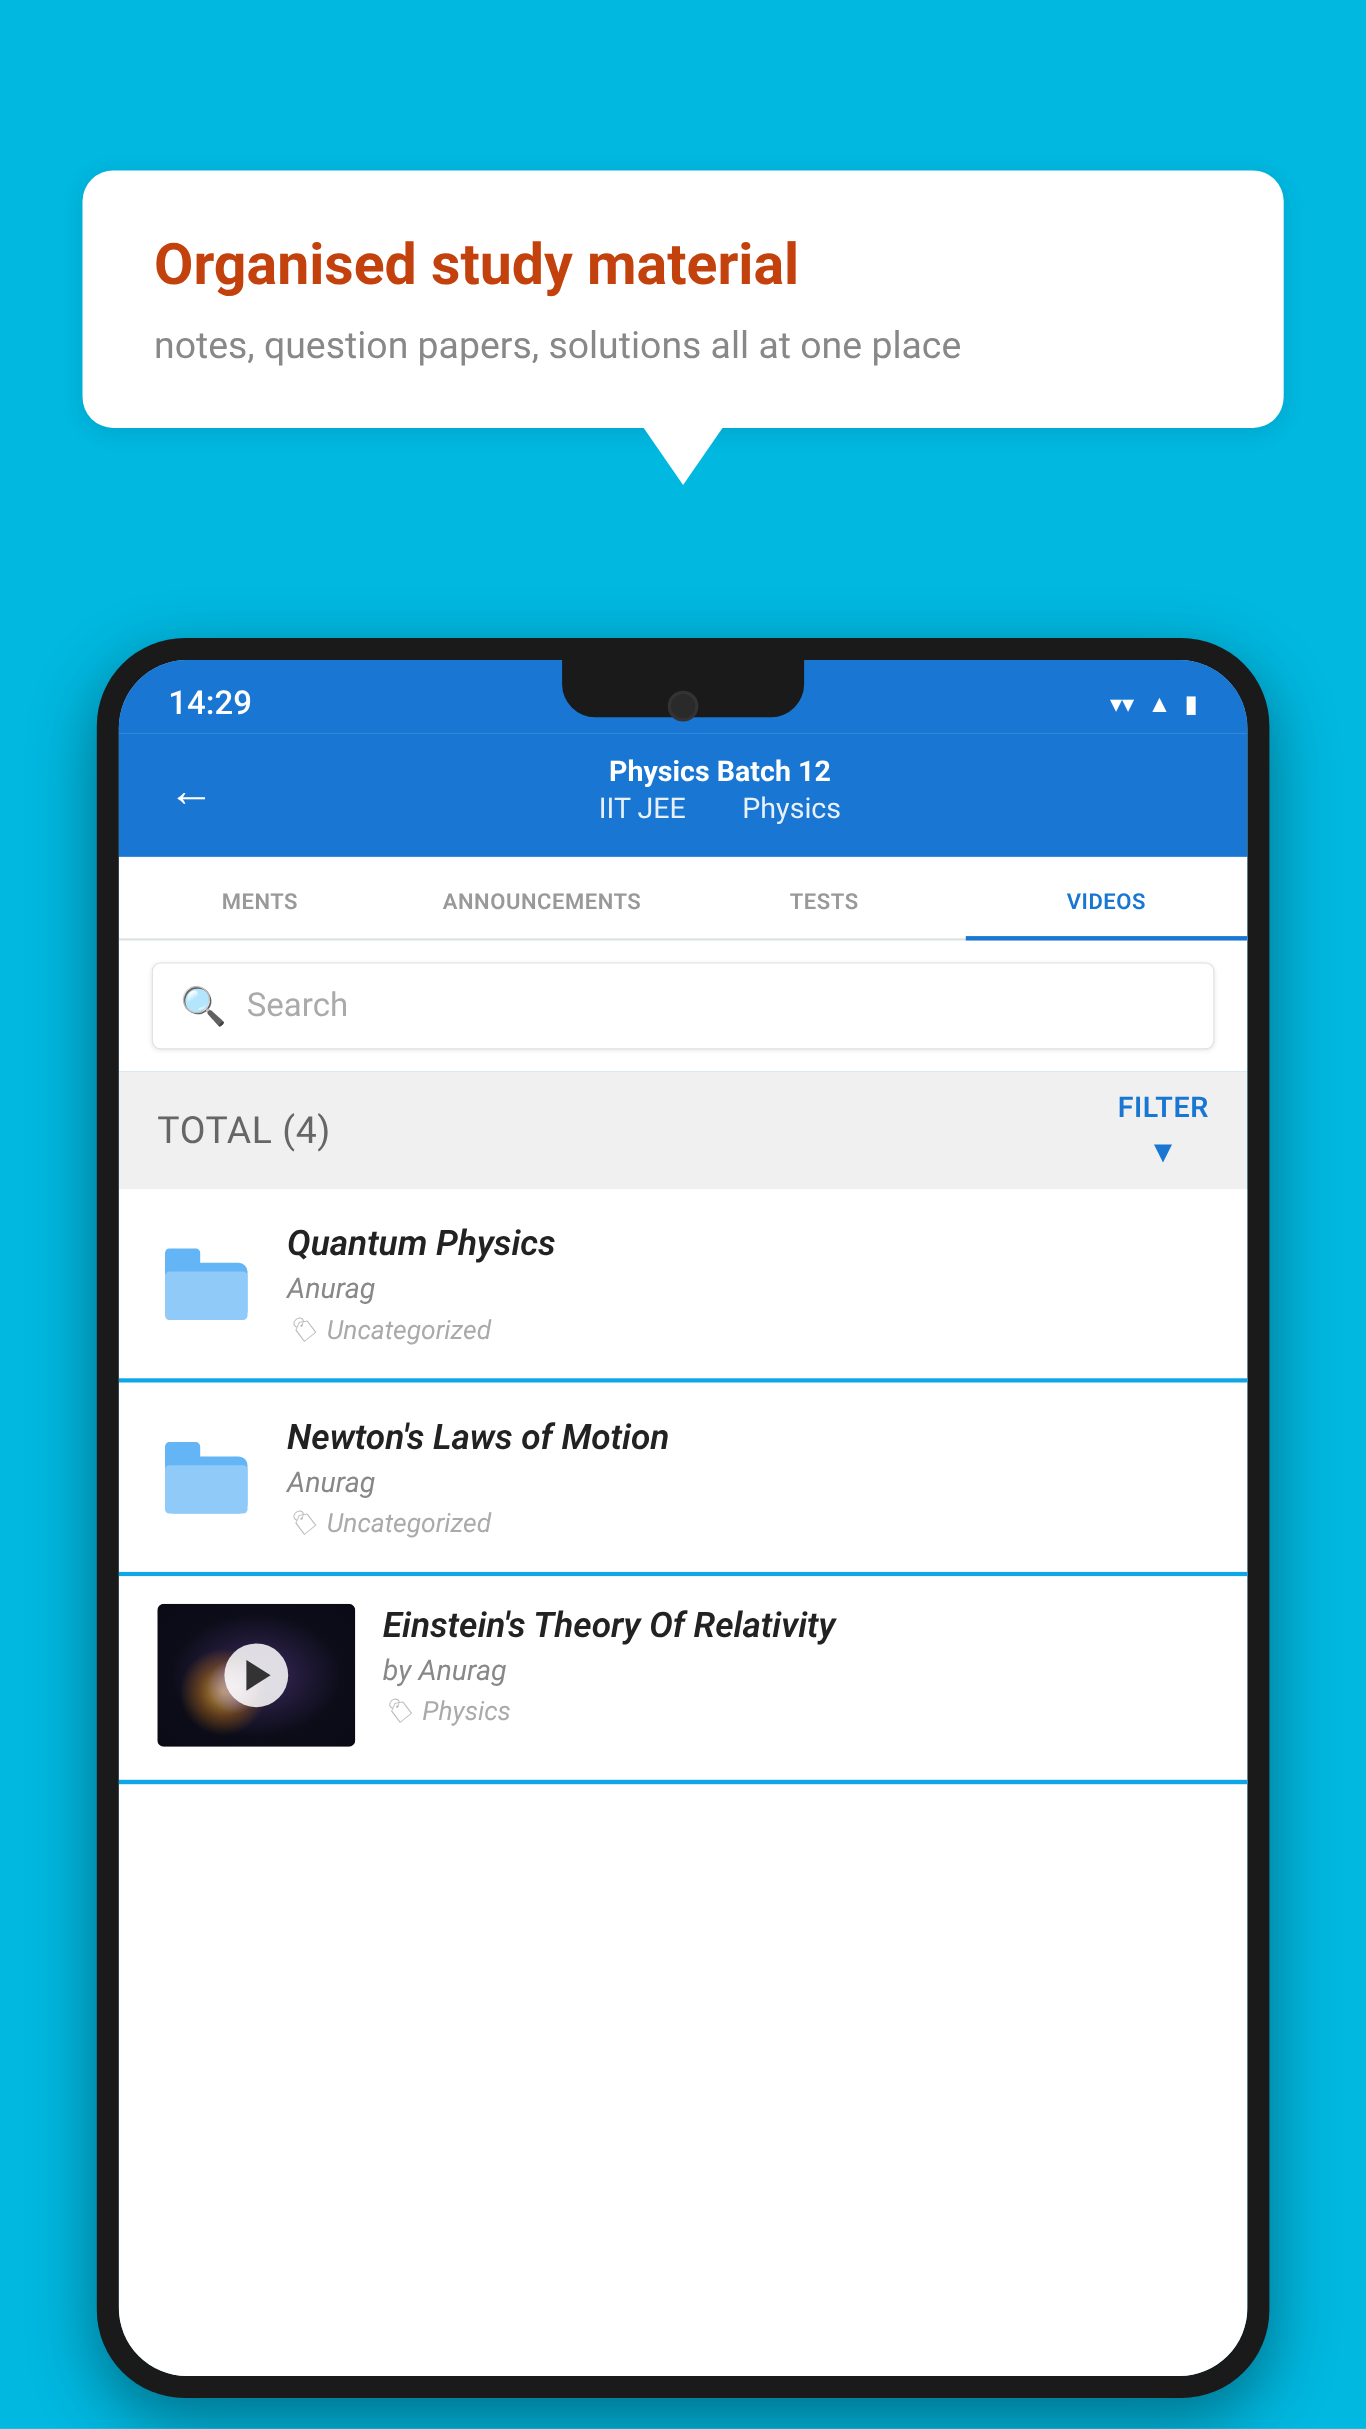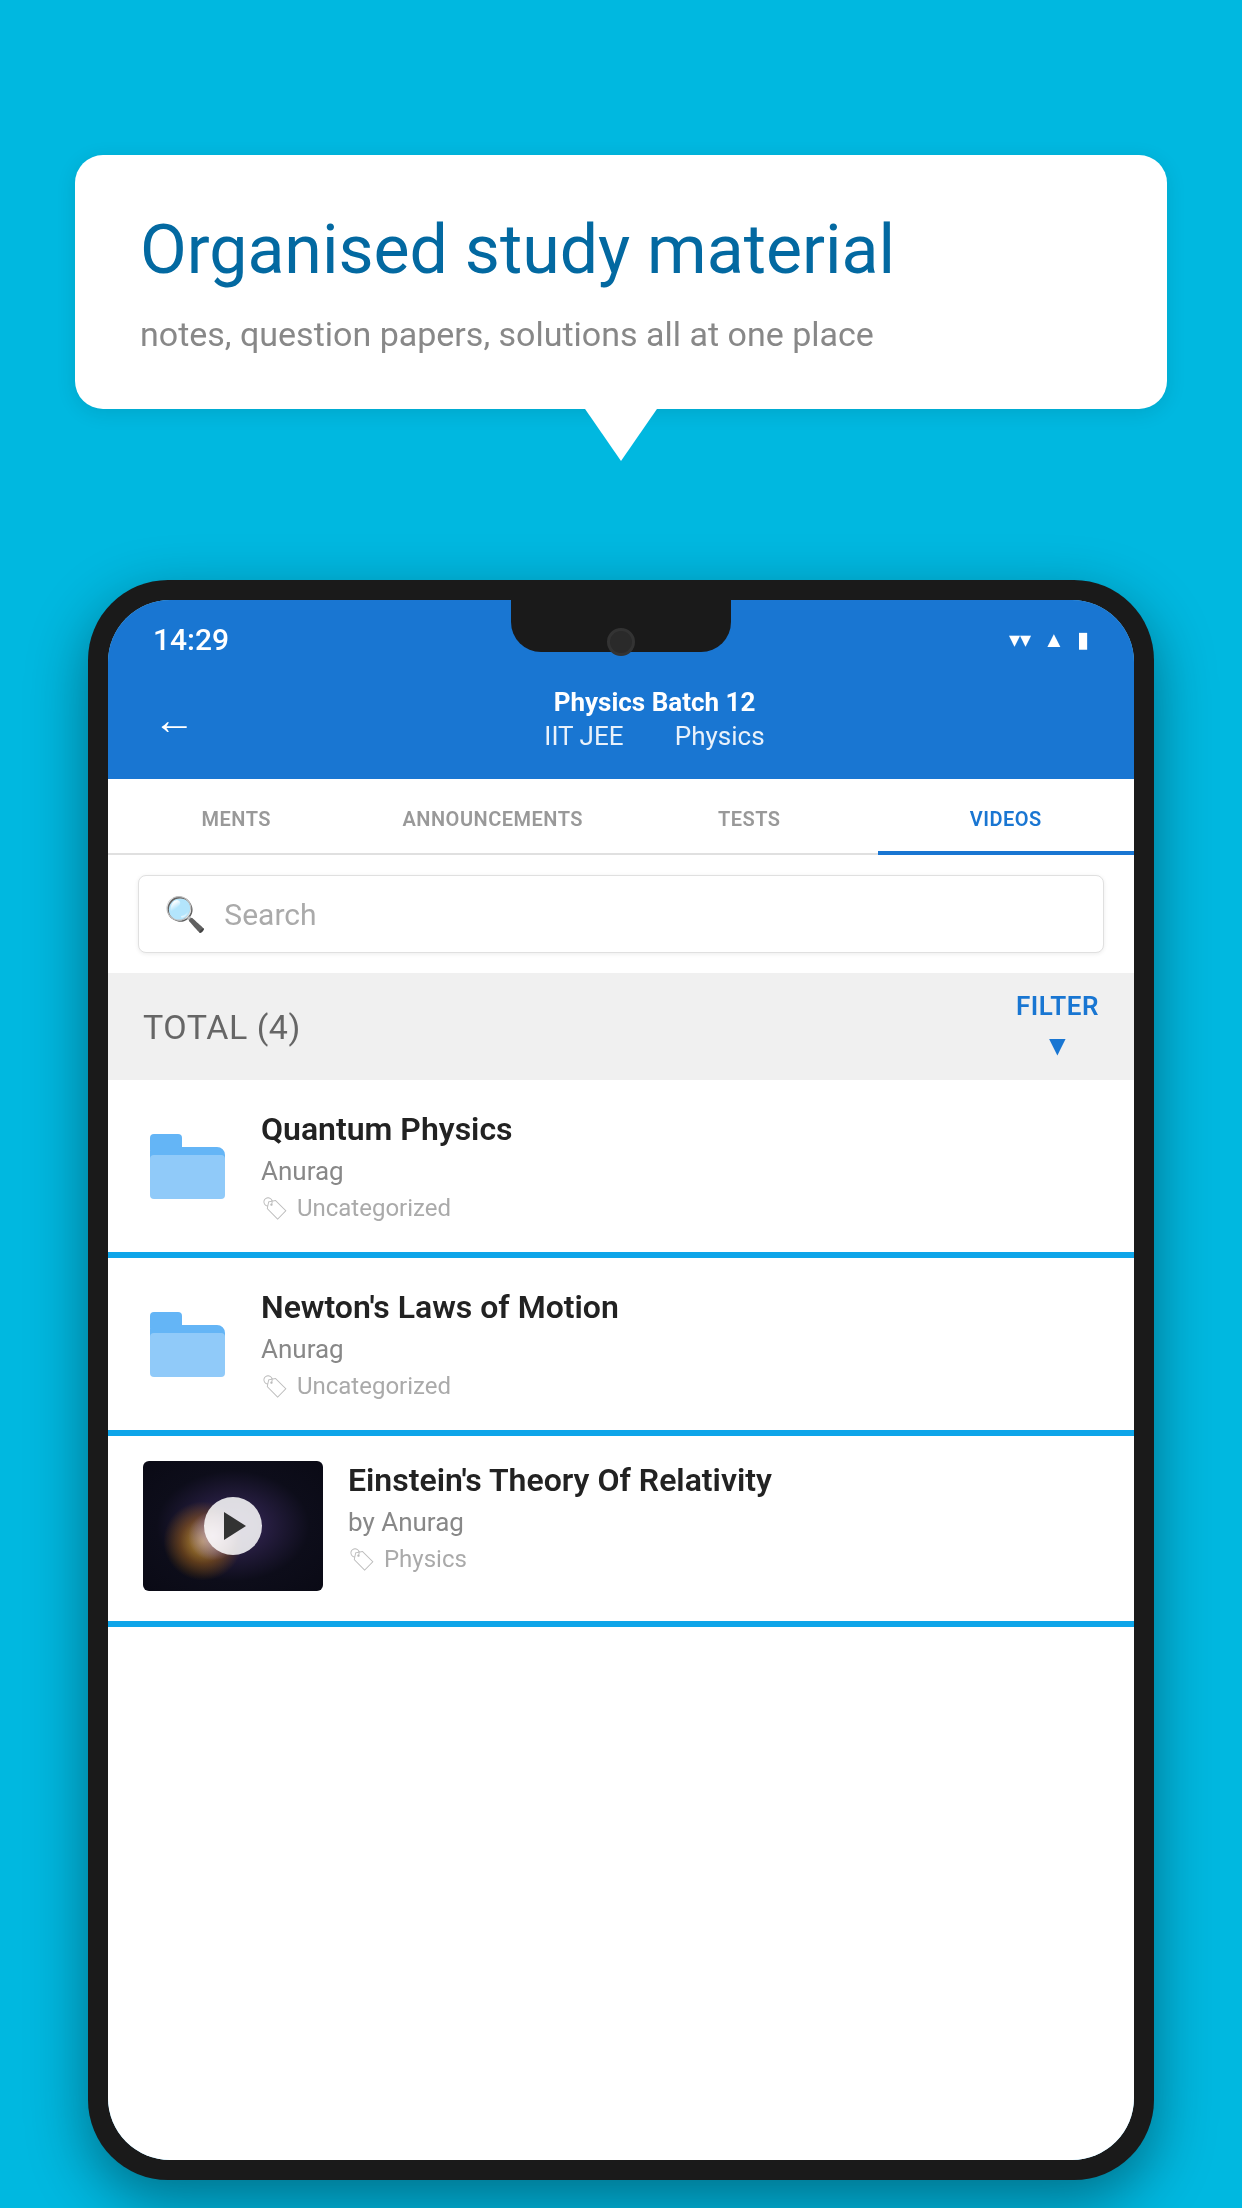--- a/index.html
+++ b/index.html
@@ -32,23 +32,23 @@
       left: 50%;
       transform: translateX(-50%);
       width: 0;
       height: 0;
       border-left: 38px solid transparent;
       border-right: 38px solid transparent;
       border-top: 55px solid white;
     }
 
     .speech-bubble-title {
-      font-size: 68px;
-      font-weight: 400;
-      color: #0369a1;
+      font-size: 52px;
+      font-weight: 700;
+      color: #c2410c;
       line-height: 1.2;
       margin-bottom: 22px;
     }
 
     .speech-bubble-sub {
       font-size: 34px;
       color: #888;
       font-weight: 400;
     }
 
@@ -269,23 +269,24 @@
     .content-list {
       background: white;
       flex: 1;
       overflow: hidden;
     }
 
     .list-item {
       display: flex;
       align-items: center;
       padding: 30px 35px;
-      border-bottom: 6px solid #0ea5e9;
+      border-bottom: 4px solid #0ea5e9;
       background: white;
       cursor: pointer;
+      font-style: italic;
     }
 
     .list-item-icon {
       width: 88px;
       height: 88px;
       margin-right: 30px;
       flex-shrink: 0;
       display: flex;
       align-items: center;
       justify-content: center;

